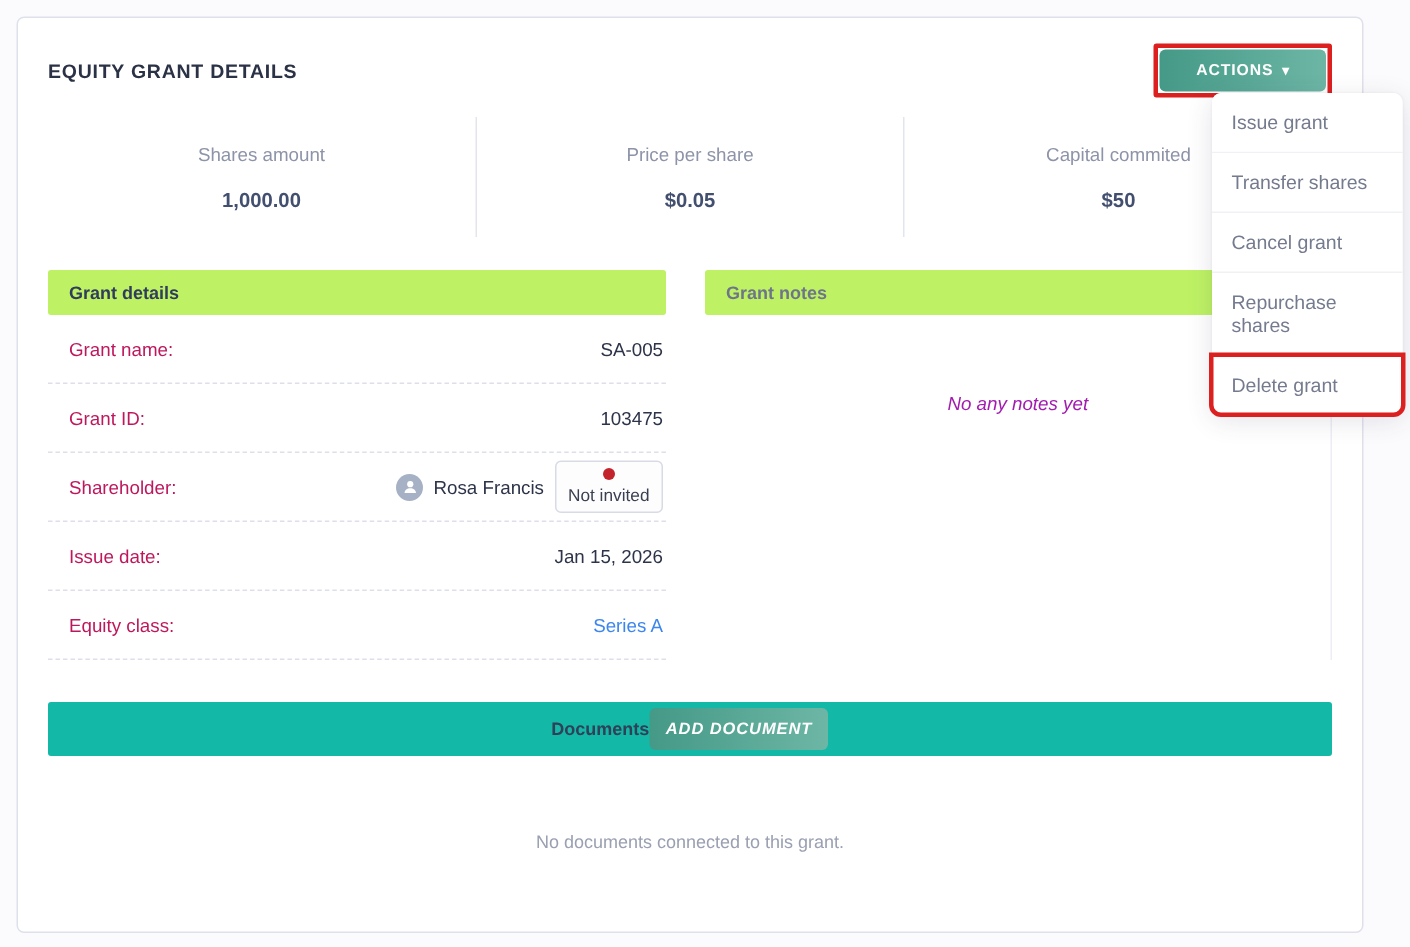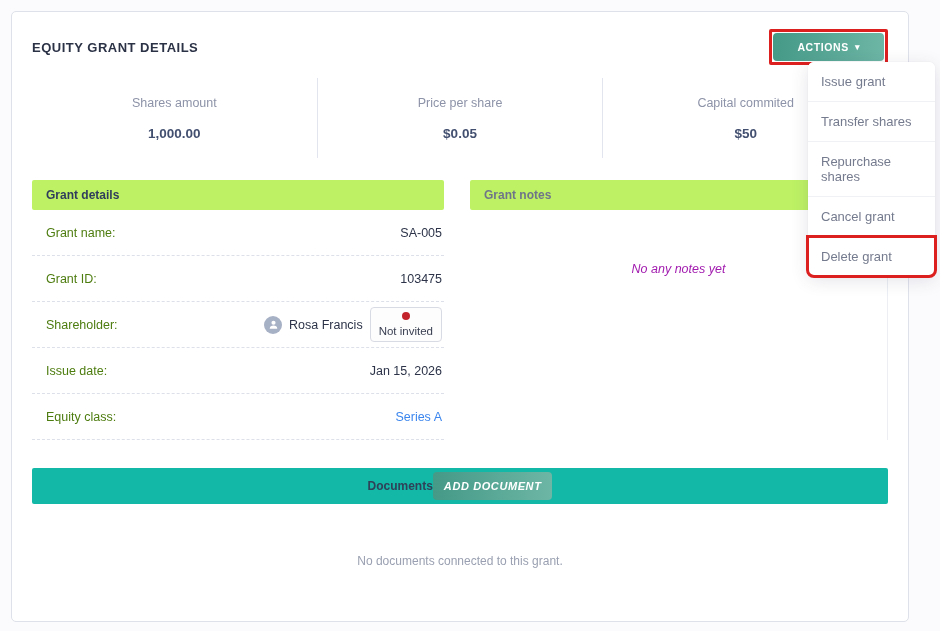--- a/index.html
+++ b/index.html
@@ -72,21 +72,21 @@
   }
   .bar-dark  { color: #303c5c; }
   .bar-gray  { color: #6f7589; }
   .detail-row {
     height: 46px;
     display: flex; align-items: center; justify-content: space-between;
     border-bottom: 1px dashed #dde0e9;
     padding: 0 2px 0 14px;
     font-size: 12.5px;
   }
-  .row-label { color: #4d7c0f; }
+  .row-label { color: #be185d; }
   .row-value { color: #2d3449; }
   .link-blue { color: #3c86ee; cursor: pointer; margin-left: 30px; }
   .sh-value { display: flex; align-items: center; gap: 7px; }
   .avatar {
     width: 18px; height: 18px; border-radius: 50%;
     background: #a7b1c5;
     display: inline-flex; align-items: center; justify-content: center;
   }
   .badge {
     display: inline-flex; align-items: center; gap: 5px;
@@ -231,16 +231,16 @@
       <button class="btn-teal btn-small">ADD DOCUMENT</button>
     </div>
     <div class="docs-empty">No documents connected to this grant.</div>
   </div>
 
 </div>
 
 <div class="dropdown">
   <div class="menu-item">Issue grant</div>
   <div class="menu-item">Transfer shares</div>
+  <div class="menu-item">Cancel grant</div>
   <div class="menu-item">Repurchase shares</div>
-  <div class="menu-item">Cancel grant</div>
   <div class="menu-item annotated">Delete grant</div>
 </div>
 
 </body></html>

